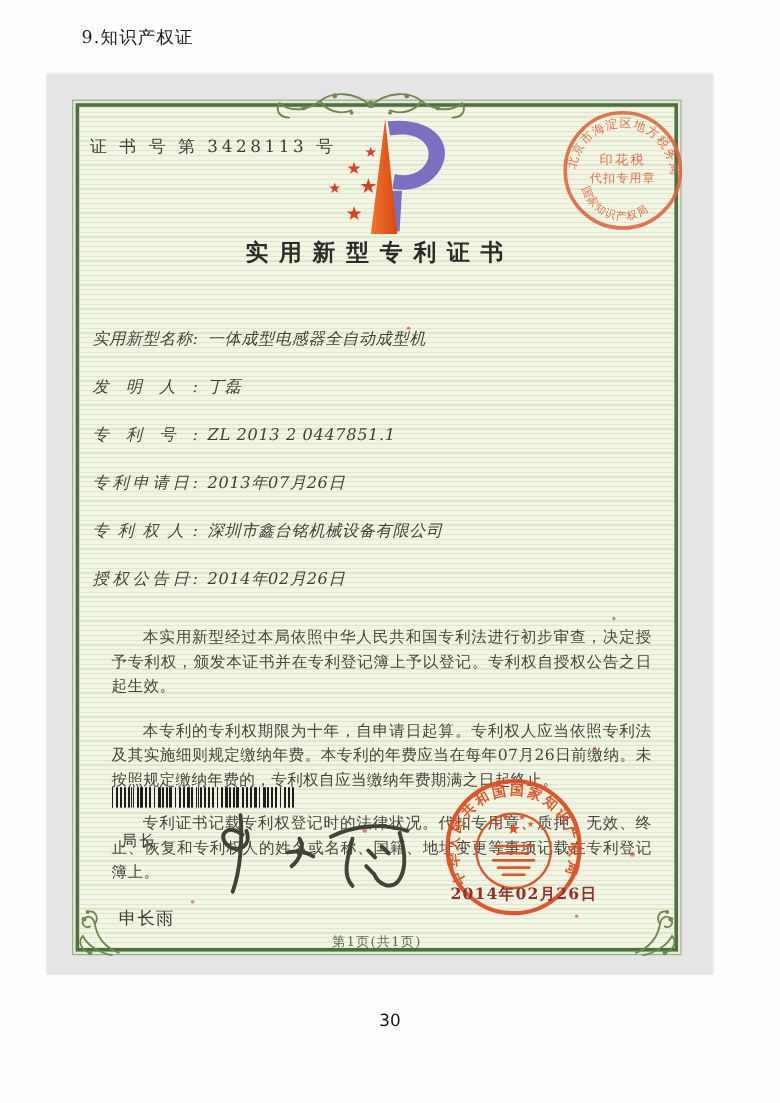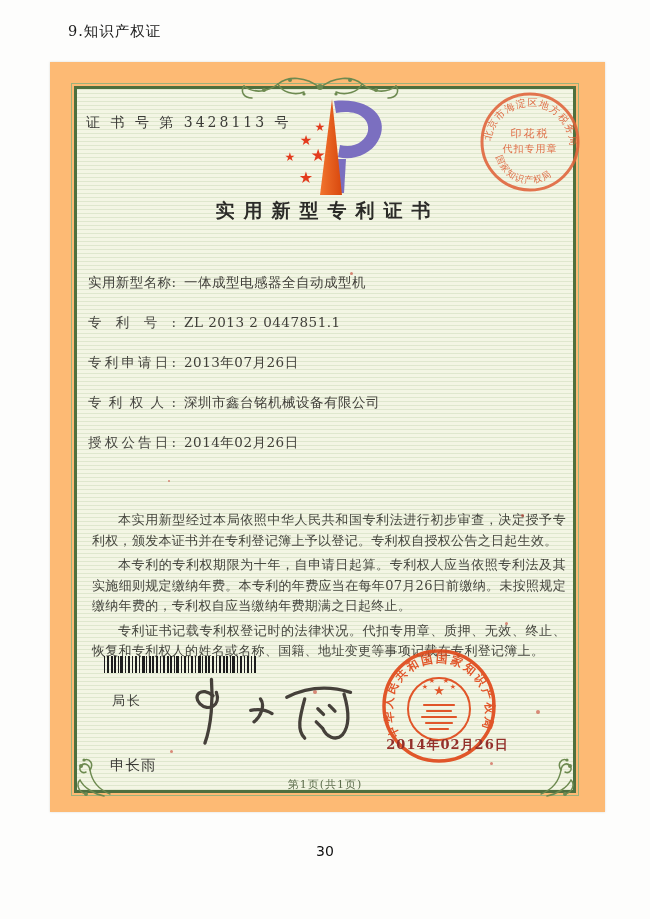--- a/index.html
+++ b/index.html
@@ -6,22 +6,22 @@
   body{
     width:650px;height:919px;position:relative;overflow:hidden;
     background:#fdfdfc;
     font-family:"DejaVu Serif","Liberation Serif",serif;
   }
   .hdr-label{position:absolute;left:68px;top:22px;font-size:14.5px;color:#1c1c1c;letter-spacing:1px;text-align:center;}
   .pagenum{position:absolute;left:0;top:843px;width:650px;text-align:center;font-size:14px;color:#111;font-family:"DejaVu Sans","Liberation Sans",sans-serif;}
 
   
   .cert{
-    position:absolute;left:50px;top:62px;width:555px;height:750px;
-    background:#fdba74;
+    position:absolute;left:39px;top:62px;width:555px;height:750px;
+    background:#e5e5e5;
     box-shadow:0 0 2px rgba(120,120,100,.25);
   }
   .borderA{
     position:absolute;left:21px;top:21px;right:26px;bottom:16px;
     border:1px solid #9cb27b;
   }
   .borderB{
     position:absolute;left:2px;top:2px;right:2px;bottom:2px;
     border:3px solid #4e6f3e;
     background:
@@ -43,28 +43,28 @@
   .stamp-date{
     position:absolute;left:330px;top:674px;width:135px;text-align:center;
     font-size:13px;color:#93302a;letter-spacing:1px;z-index:6;font-weight:bold;
   }
 
   .title{
     position:absolute;left:0;top:136px;width:555px;text-align:center;
     font-size:19px;color:#2b2b28;letter-spacing:9px;font-weight:600;
   }
 
-  .fields{position:absolute;left:38px;top:212px;width:490px;}
+  .fields{position:absolute;left:38px;top:212px;width:490px;font-style:italic;}
   .frow{height:40px;font-size:13.5px;color:#4a4a44;white-space:nowrap;}
   .flabel{display:inline-block;width:88px;text-align:justify;text-align-last:justify;color:#45453f;}
   .fvalue{margin-left:8px;letter-spacing:.5px;color:#403f39;}
 
   .paras{position:absolute;left:38px;top:444px;width:482px;}
   .paras p{
-    margin:4px;padding:0;font-size:13px;line-height:20.5px;color:#45463e;
+    margin:16px;padding:0;font-size:13px;line-height:20.5px;color:#45463e;
     text-indent:2em;text-align:justify;letter-spacing:.3px;
   }
 
   .barcode{
     position:absolute;left:54px;top:594px;width:152px;height:17px;
     background:
       repeating-linear-gradient(90deg,#1d1d1d 0 1.5px,rgba(0,0,0,0) 1.5px 3.5px),
       repeating-linear-gradient(90deg,#1d1d1d 0 1px,rgba(0,0,0,0) 1px 8px);
   }
 
@@ -173,20 +173,23 @@
     </text>
     <text x="52" y="47" text-anchor="middle" fill="#dd5c32" font-size="11" letter-spacing="2">印花税</text>
     <text x="52" y="62" text-anchor="middle" fill="#dd5c32" font-size="10" letter-spacing="1">代扣专用章</text>
   </svg>
 
   <div class="title">实用新型专利证书</div>
 
   <div class="fields">
     <div class="frow">
       <span class="flabel">实用新型名称:</span><span class="fvalue">一体成型电感器全自动成型机</span>
+    </div>
+    <div class="frow">
+      <span class="flabel">发明人:</span><span class="fvalue">丁磊</span>
     </div>
     <div class="frow">
       <span class="flabel">专利号:</span><span class="fvalue">ZL 2013 2 0447851.1</span>
     </div>
     <div class="frow">
       <span class="flabel">专利申请日:</span><span class="fvalue">2013年07月26日</span>
     </div>
     <div class="frow">
       <span class="flabel">专利权人:</span><span class="fvalue">深圳市鑫台铭机械设备有限公司</span>
     </div>

